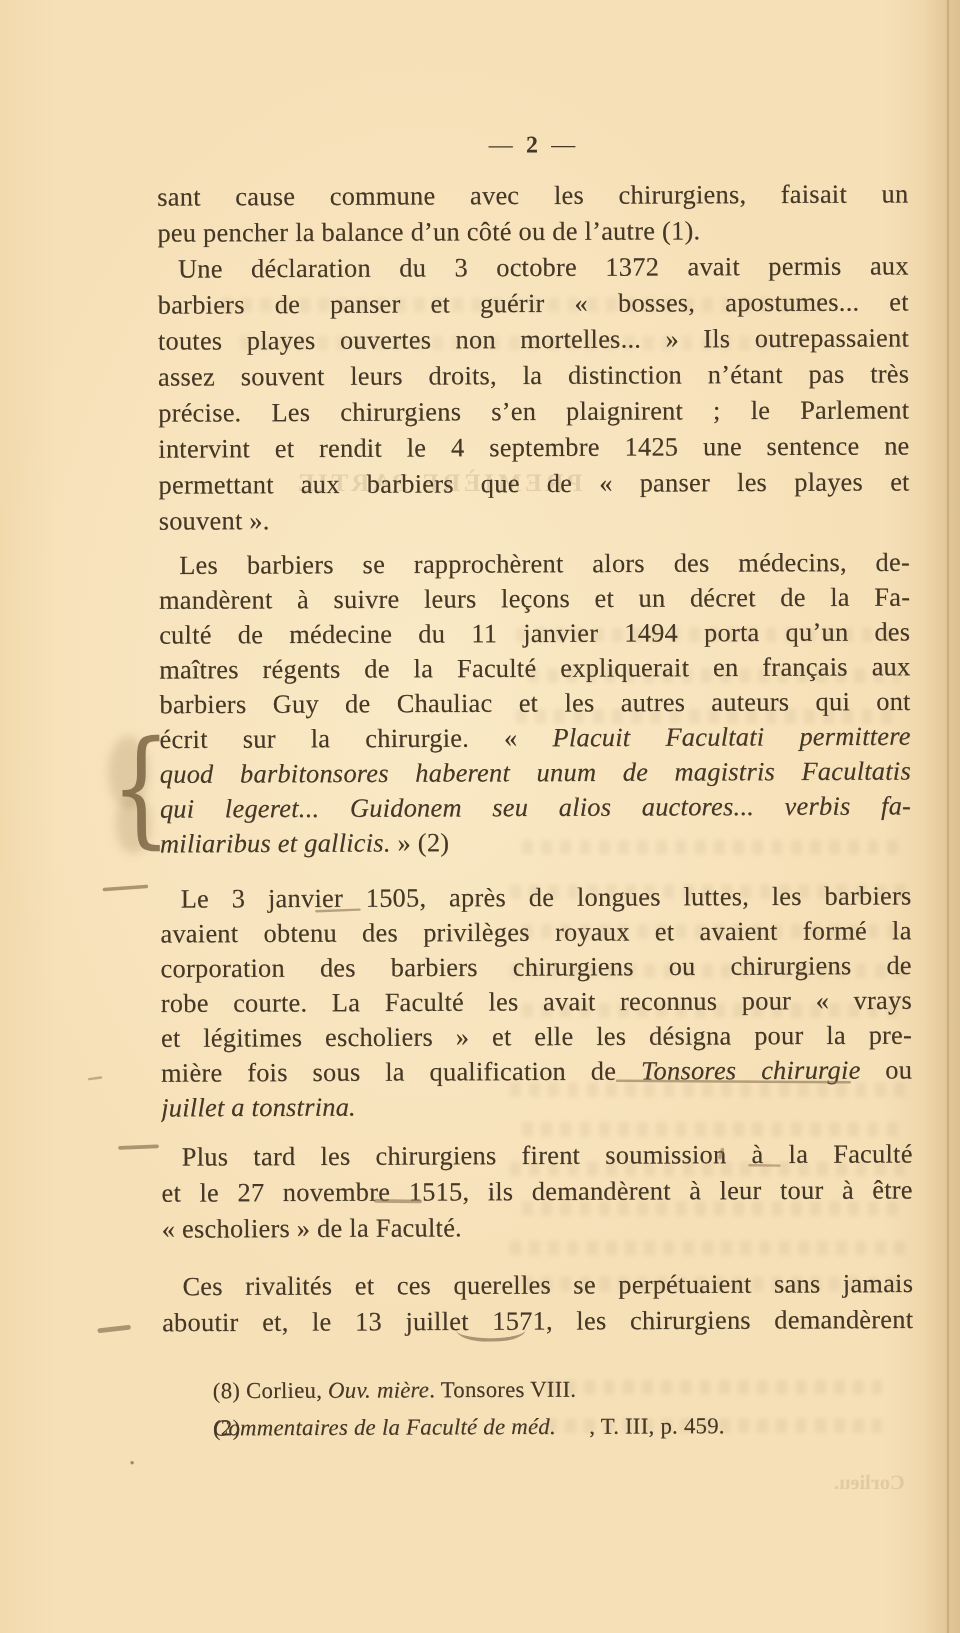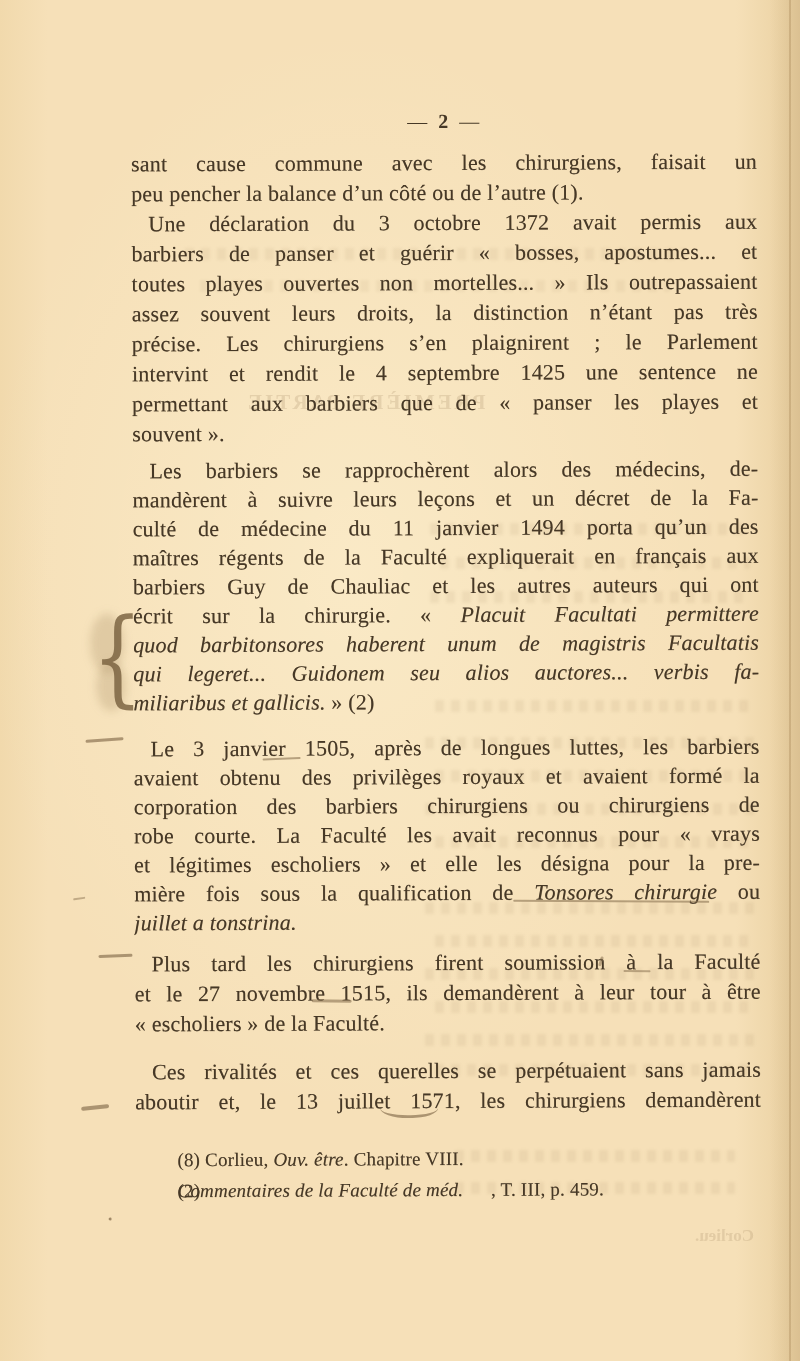--- a/index.html
+++ b/index.html
@@ -127,21 +127,21 @@
     <div class="tl ind"><span>Plus tard les chirurgiens firent soumission à la Faculté</span></div>
     <div class="tl"><span>et le 27 novembre 1515, ils demandèrent à leur tour à être</span></div>
     <div class="tl end"><span>« escholiers » de la Faculté.</span></div>
   </div>
 
   <div class="para" style="top:1056px;line-height:30px">
     <div class="tl ind"><span>Ces rivalités et ces querelles se perpétuaient sans jamais</span></div>
     <div class="tl"><span>aboutir et, le 13 juillet 1571, les chirurgiens demandèrent</span></div>
   </div>
 
-  <div class="fnote" style="top:1148px"><span>(8) Corlieu, </span><span class="it">Ouv. être</span><span>. Chapitre VIII.</span></div>
+  <div class="fnote" style="top:1148px"><span>(8) Corlieu, </span><span class="it">Ouv. mière</span><span>. Tonsores VIII.</span></div>
   <div class="fnote" style="top:1179px"><span class="it">Commentaires de la Faculté de méd.</span></div>
   <div class="fnote" style="top:1179px"><span>(2) </span><span class="it" style="visibility:hidden">Commentaires de la Faculté de méd.</span><span>, T. III, p. 459.</span></div>
 
   <div class="smudge" style="left:90px;top:612px;width:34px;height:60px"></div>
   <div class="smudge" style="left:96px;top:660px;width:30px;height:50px"></div>
   <div class="brace">{</div>
   <div class="pencil" style="left:85px;top:737px;width:38px;height:3px;transform:rotate(-4deg)"></div>
   <div class="pencil" style="left:262px;top:757px;width:38px;height:2px;transform:rotate(-2deg);opacity:.6"></div>
   <div class="pencil" style="left:512px;top:901px;width:196px;height:2px;transform:rotate(.6deg);opacity:.6"></div>
   <div class="pencil" style="left:72px;top:896px;width:12px;height:2px;transform:rotate(-8deg);opacity:.5"></div>

